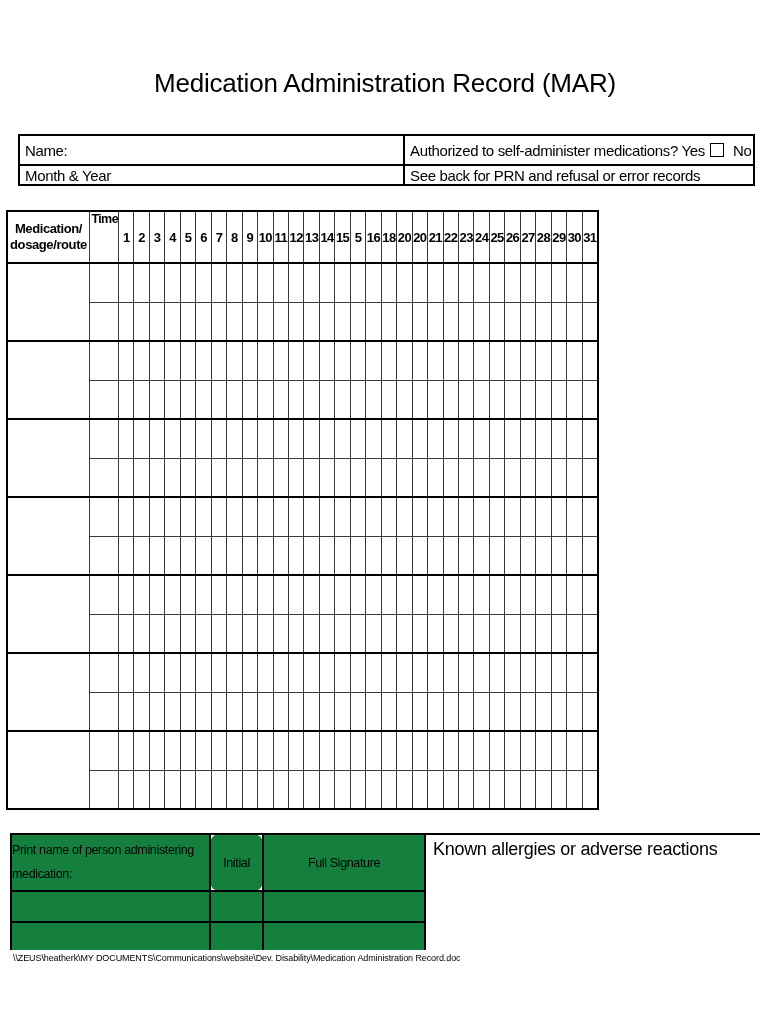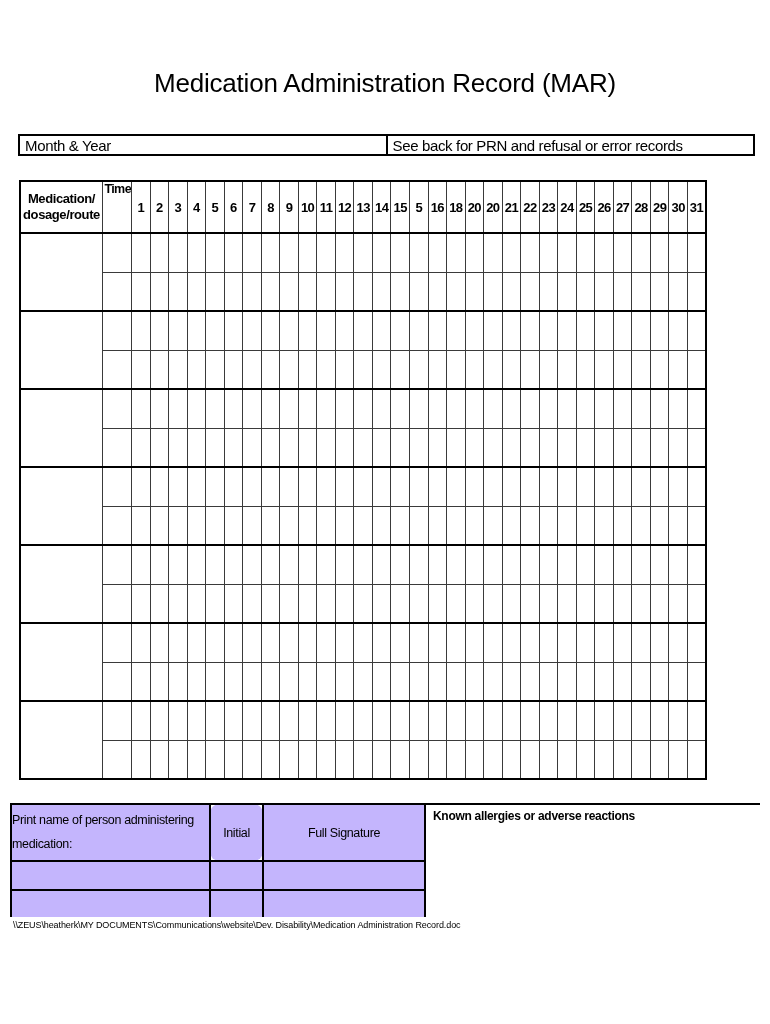--- a/index.html
+++ b/index.html
@@ -42,22 +42,22 @@
     border: 1.5px solid #000;
     vertical-align: -1px;
     margin: 0 1px 0 5px;
     background: #fff;
   }
   .cb-gap { display: inline-block; width: 8px; }
   
   .grid {
     border-collapse: collapse;
     table-layout: fixed;
-    width: 688px;
-    margin: 24px 0 0 19px;
+    width: 593px;
+    margin: 24px 0 0 6px;
     border: 2px solid #000;
   }
   .grid th, .grid td {
     border: 1px solid #3a3a3a;
     padding: 0;
   }
   .grid thead tr { height: 52px; }
   .grid thead th {
     border-bottom: 2px solid #000;
     font-weight: bold;
@@ -85,21 +85,21 @@
     table-layout: fixed;
     width: 408px;
     flex: 0 0 408px;
   }
   .sign-table th, .sign-table td {
     border: 2px solid #000;
     font-weight: normal;
     font-size: 12.5px;
     letter-spacing: -0.35px;
     padding: 0;
-    background: #c4b5fd;
+    background: #15803d;
   }
   .sign-head-row { height: 57px; }
   .sign-table tbody tr:nth-child(1) { height: 29px; }
   .sign-table tbody tr:nth-child(2) { height: 27px; }
   .sign-table tbody tr:last-child td { border-bottom: none; }
   .col-print { width: 197px; }
   .col-initial { width: 51px; border-radius: 9px; }
   .col-sig { width: 160px; }
   .print-name-h {
     text-align: left;
@@ -107,39 +107,47 @@
     padding: 0 2px 0 4px;
   }
   .print-name-h span { display: block; line-height: 1.85; white-space: nowrap; overflow: hidden; }
   .center-h { text-align: center; vertical-align: middle; }
   .allergies {
     flex: 1;
     border-top: 2px solid #000;
     padding: 4px 0 0 7px;
   }
   .allergies-heading {
-    font-size: 12px;
-    font-weight: bold;
+    font-size: 18px;
+    font-weight: normal;
     letter-spacing: -0.3px;
   }
   .allergies-blank { height: 90px; }
   .footer-path {
     margin: 3px 0 8px 13px;
     font-size: 9px;
     letter-spacing: -0.1px;
     white-space: nowrap;
   }
 </style>
 </head>
 <body>
 
 <div class="page-title">Medication Administration Record (MAR)</div>
 
 <table class="info-table">
   <tbody>
+    <tr class="info-row-1">
+      <td class="col-info-left">
+        <span>Name:</span>
+      </td>
+      <td>
+        <span>Authorized to self-administer medications? Yes</span><span class="checkbox"></span><span class="cb-gap"></span><span>No</span>
+      </td>
+    </tr>
     <tr class="info-row-2">
       <td>
         <span>Month &amp; Year</span>
       </td>
       <td>
         <span>See back for PRN and refusal or error records</span>
       </td>
     </tr>
   </tbody>
 </table>

